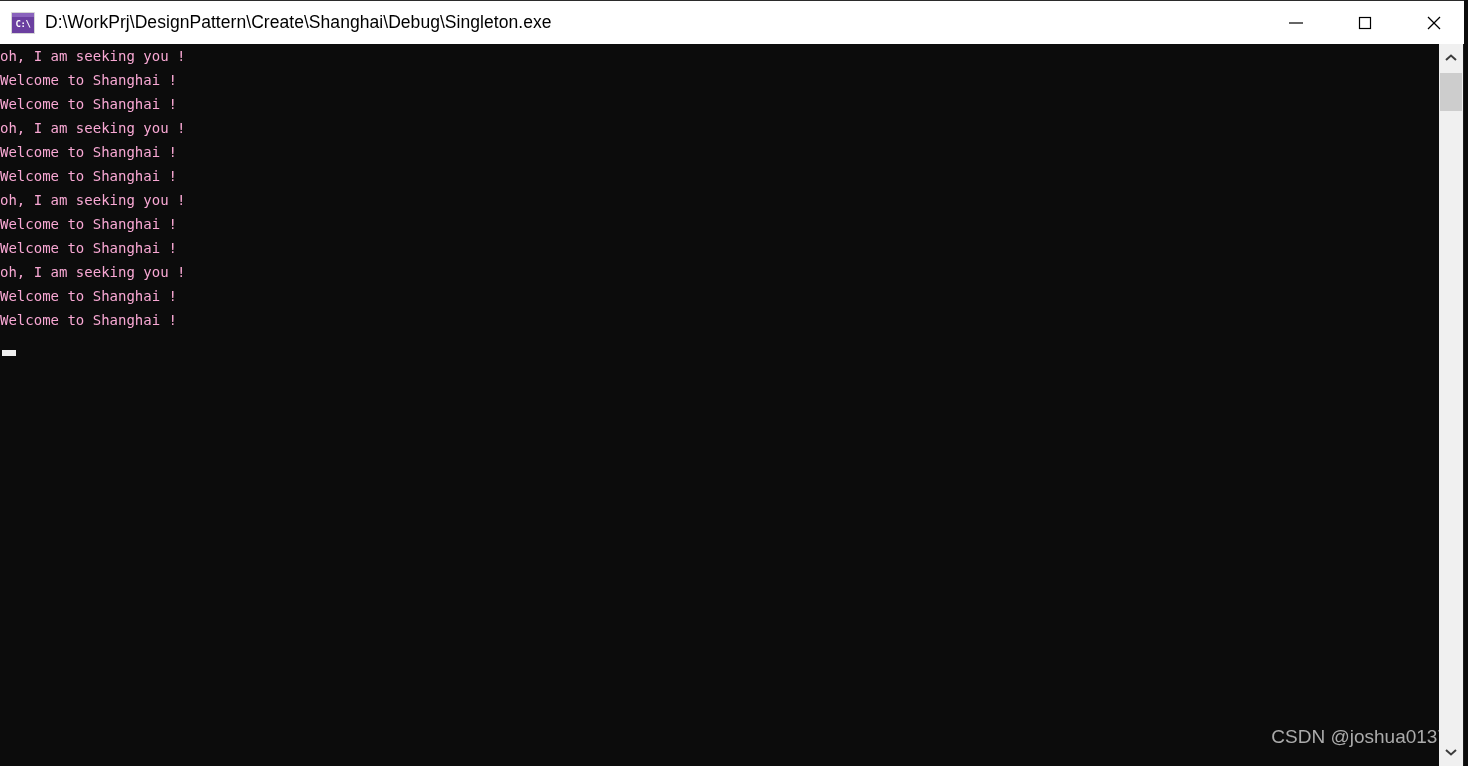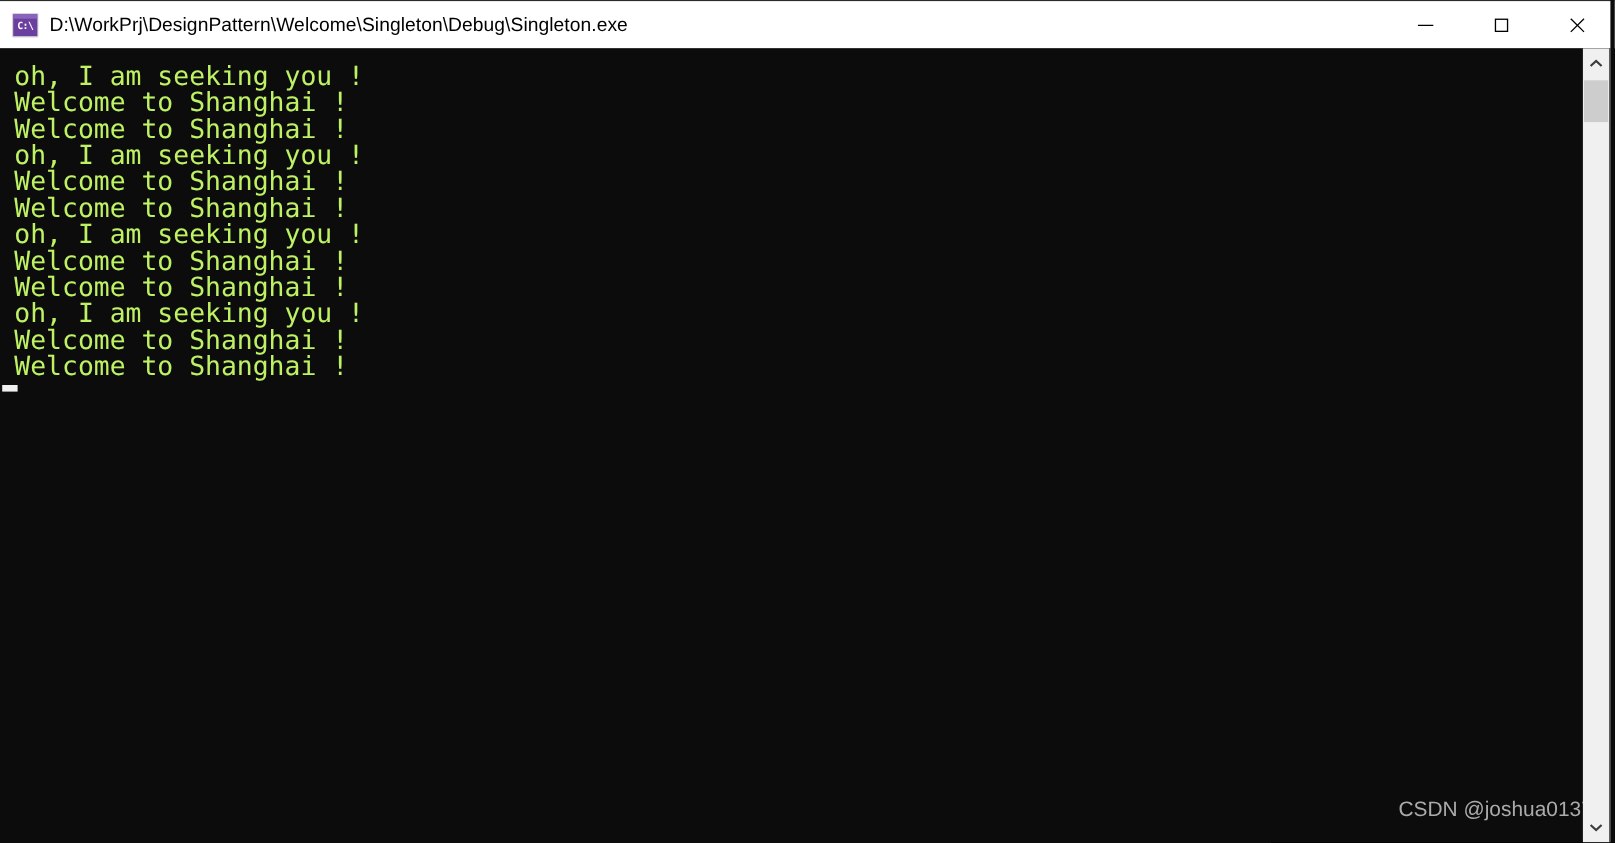--- a/index.html
+++ b/index.html
@@ -96,24 +96,24 @@
     width: 1468px;
     height: 722px;
     background: #0c0c0c;
     overflow: hidden;
   }
   .console-text {
     position: absolute;
     left: 0;
     top: 0;
     margin: 0;
-    padding: 13px;
-    color: #bef264;
+    padding: 0;
+    color: #f9a8d4;
     font-family: "DejaVu Sans Mono", "Liberation Mono", monospace;
-    font-size: 24px;
+    font-size: 14px;
     line-height: 24px;
     white-space: pre;
     letter-spacing: 0px;
   }
   .console-text .line {
     display: block;
     height: 24px;
   }
   .cursor {
     position: absolute;
@@ -179,21 +179,21 @@
 </head>
 <body>
 
 <div id="app">
 
   <div class="titlebar">
     <div class="app-icon">
       <div class="ic-top"></div>
       <div class="ic-text">C:\</div>
     </div>
-    <div class="title-text">D:\WorkPrj\DesignPattern\Welcome\Singleton\Debug\Singleton.exe</div>
+    <div class="title-text">D:\WorkPrj\DesignPattern\Create\Shanghai\Debug\Singleton.exe</div>
 
     <div class="winbtns">
       <button class="winbtn minimize">
         <svg width="24" height="24" viewBox="0 0 24 24">
           <line x1="5" y1="12" x2="19" y2="12" stroke="#000000" stroke-width="1.2"></line>
         </svg>
       </button>
       <button class="winbtn maximize">
         <svg width="24" height="24" viewBox="0 0 24 24">
           <rect x="6.5" y="6.5" width="11" height="11" fill="none" stroke="#000000" stroke-width="1.2"></rect>

